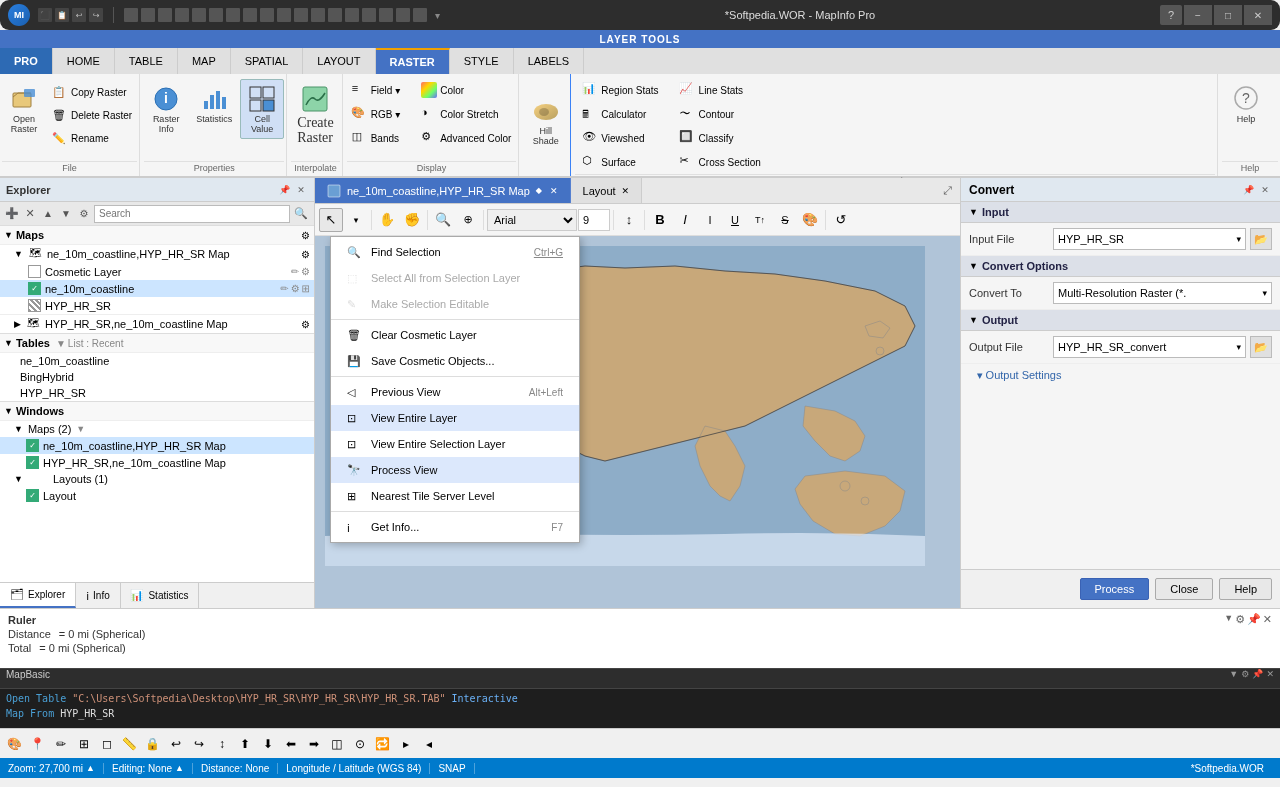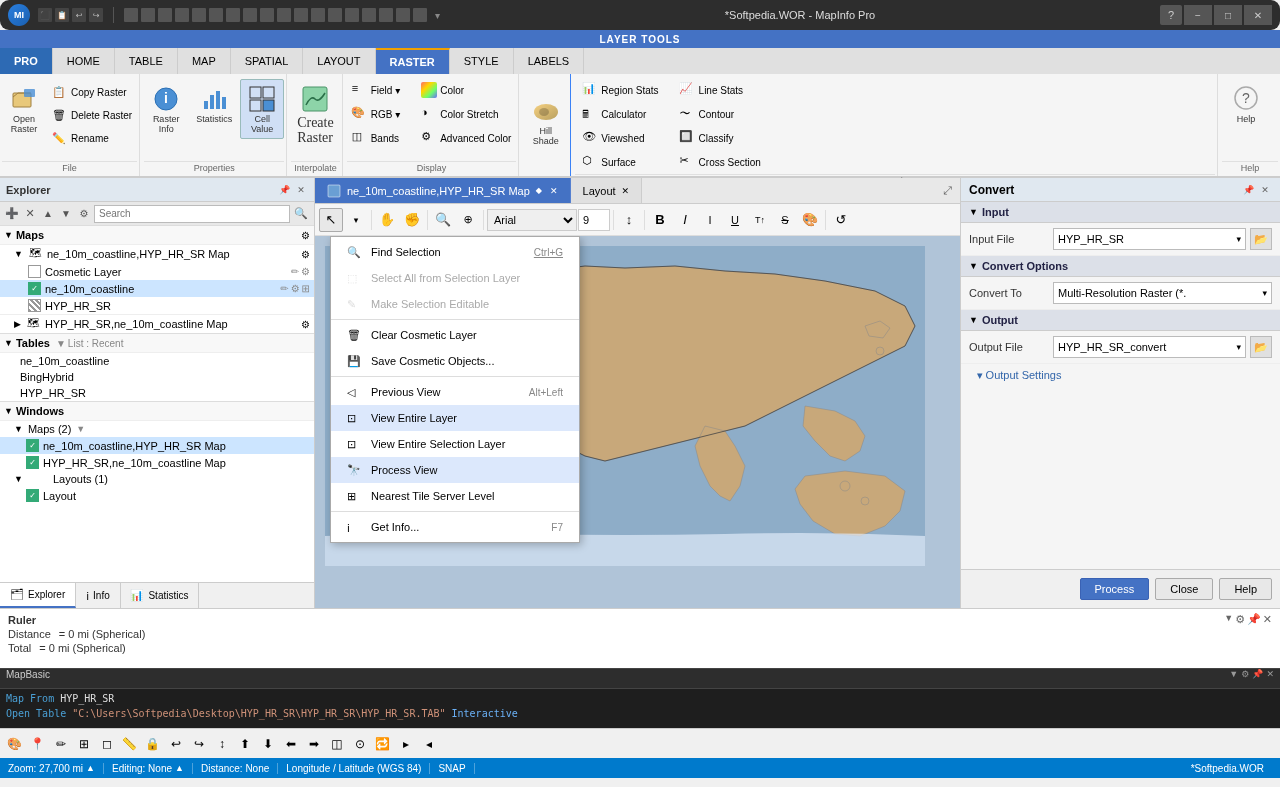--- a/index.html
+++ b/index.html
@@ -605,24 +605,24 @@
     <span style="font-size:10px;color:#ccc;">MapBasic</span>
     <div style="display:flex;gap:3px;">
       <div style="font-size:9px;color:#999;cursor:pointer;">▼</div>
       <div style="font-size:9px;color:#999;cursor:pointer;">⚙</div>
       <div style="font-size:9px;color:#999;cursor:pointer;">📌</div>
       <div style="font-size:9px;color:#999;cursor:pointer;">✕</div>
     </div>
   </div>
   <div style="flex:1;padding:2px 6px;overflow-y:auto;">
     <div style="font-size:10px;font-family:Consolas,monospace;color:#ddd;line-height:1.5;">
+      <span style="color:#4a9fd4;">Open Table </span><span style="color:#ce9178;">"C:\Users\Softpedia\Desktop\HYP_HR_SR\HYP_HR_SR\HYP_HR_SR.TAB"</span><span style="color:#6ab0f5;"> Interactive</span>
+    </div>
+    <div style="font-size:10px;font-family:Consolas,monospace;color:#ddd;line-height:1.5;">
       <span style="color:#4a9fd4;">Map From </span><span style="color:#ddd;">HYP_HR_SR</span>
-    </div>
-    <div style="font-size:10px;font-family:Consolas,monospace;color:#ddd;line-height:1.5;">
-      <span style="color:#4a9fd4;">Open Table </span><span style="color:#ce9178;">"C:\Users\Softpedia\Desktop\HYP_HR_SR\HYP_HR_SR\HYP_HR_SR.TAB"</span><span style="color:#6ab0f5;"> Interactive</span>
     </div>
   </div>
 </div>
 
 <div style="height:30px;background:#f0f0f0;border-top:1px solid #ccc;display:flex;align-items:center;padding:0 4px;gap:1px;">
   <div class="bottom-tool" style="font-size:12px;">🎨</div>
   <div class="bottom-tool" style="font-size:12px;">📍</div>
   <div class="bottom-tool" style="font-size:12px;">✏</div>
   <div class="bottom-tool" style="font-size:12px;">⊞</div>
   <div class="bottom-tool" style="font-size:12px;">◻</div>

